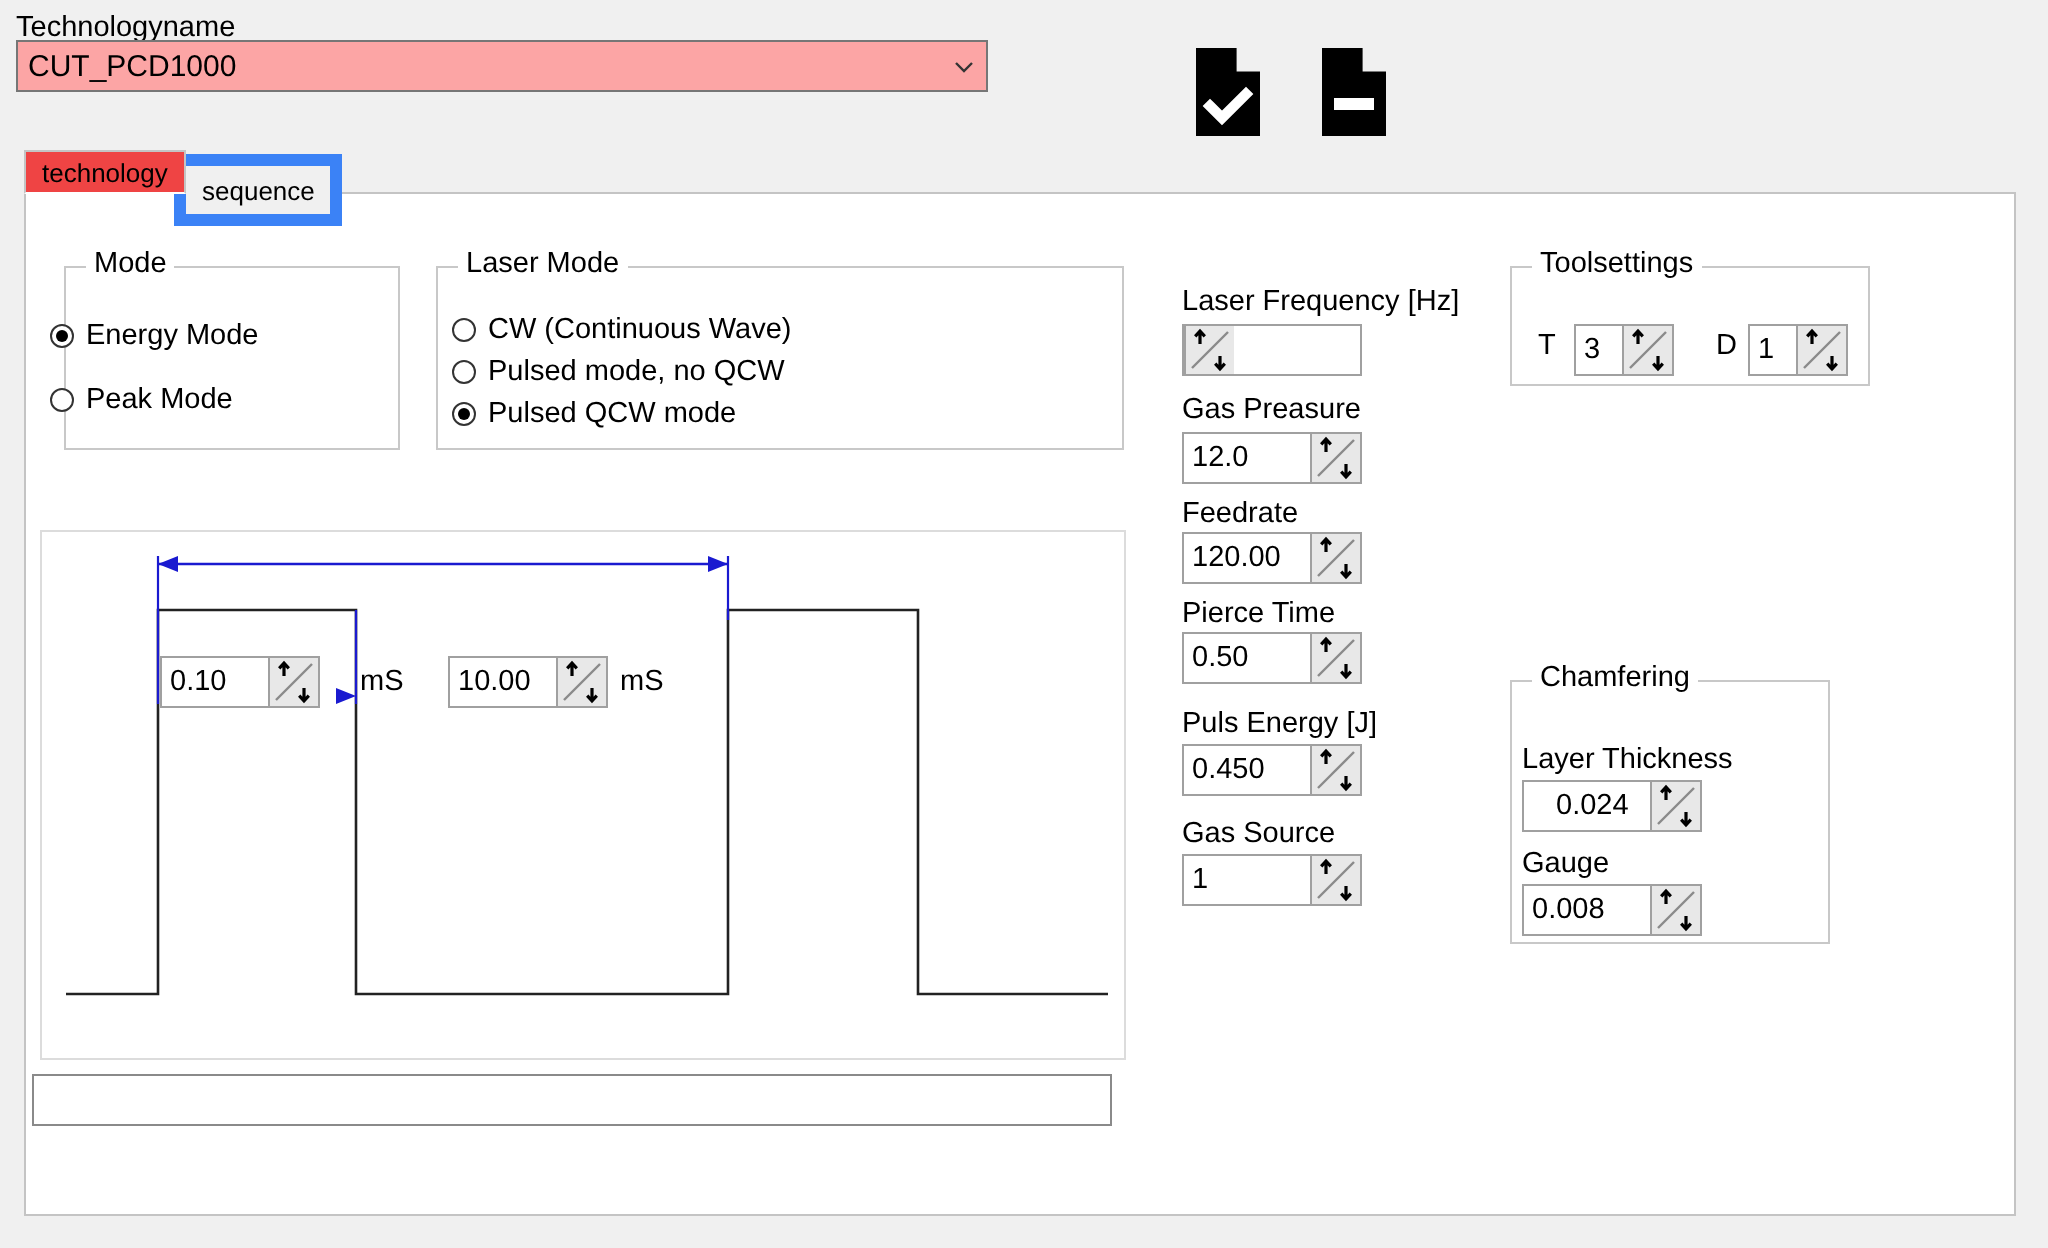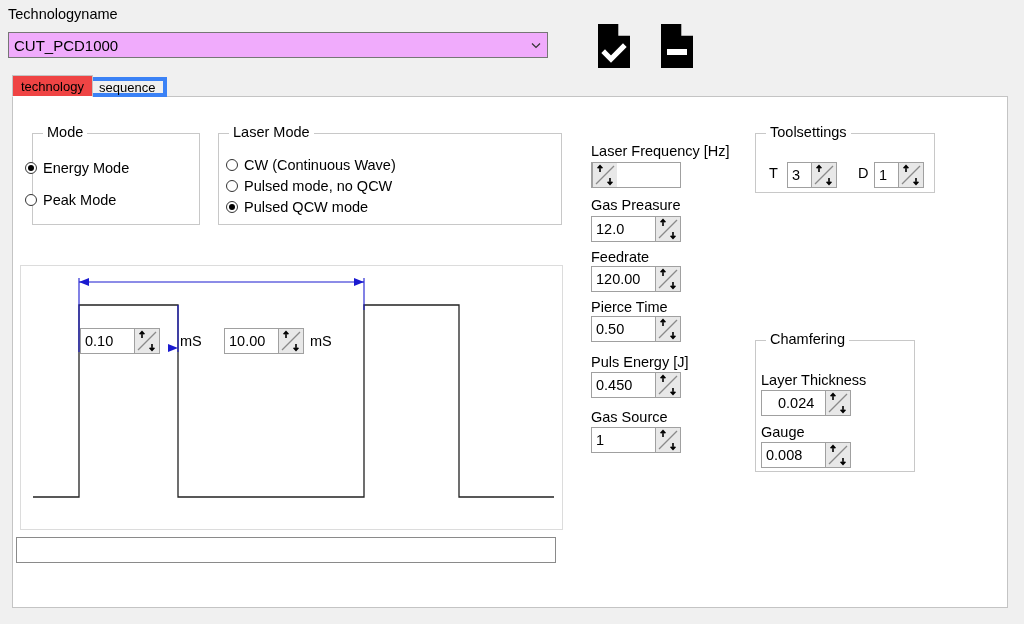--- a/index.html
+++ b/index.html
@@ -10,22 +10,22 @@
     font-size:14.5px;
     color:#000;
     overflow:hidden;
     position:relative;
   }
   .abs{position:absolute;}
 
   
   #tech-label{left:8px;top:6px;font-size:14.5px;}
   #tech-combo{
-    left:8px;top:32px;width:540px;height:26px;
-    background:#f0abfc;border:1px solid #767676;
+    left:8px;top:20px;width:486px;height:26px;
+    background:#fca5a5;border:1px solid #767676;
     box-sizing:border-box;
     display:flex;align-items:center;
   }
   #tech-combo .val{padding-left:5px;font-size:15px;flex:1;white-space:nowrap;overflow:hidden;}
   #tech-combo .chev{width:22px;display:flex;align-items:center;justify-content:center;}
   #tech-combo .chev svg{display:block;}
 
   
   .toolicon{width:44px;height:48px;}
   #icon-save{left:592px;top:22px;}
@@ -38,22 +38,22 @@
     position:absolute;top:0;height:21px;
     box-sizing:border-box;
     display:flex;align-items:center;justify-content:center;
     font-size:13px;padding:0 8px;
   }
   .tab.active{
     left:0;background:#ef4444;border:1px solid #c4c4c4;border-bottom:1px solid #fff;
     height:22px;z-index:3;
   }
   .tab.inactive{
-    left:75px;background:#f0f0f0;border:4px solid #3b82f6;
-    top:2px;height:20px;z-index:2;
+    left:75px;background:#f0f0f0;border:6px solid #3b82f6;
+    top:2px;height:36px;z-index:2;
   }
   #tabpanel{
     left:12px;top:96px;width:996px;height:512px;
     background:#fff;border:1px solid #c4c4c4;box-sizing:border-box;
   }
 
   
   .group{
     position:absolute;border:1px solid #c8c8c8;box-sizing:border-box;background:transparent;
   }

